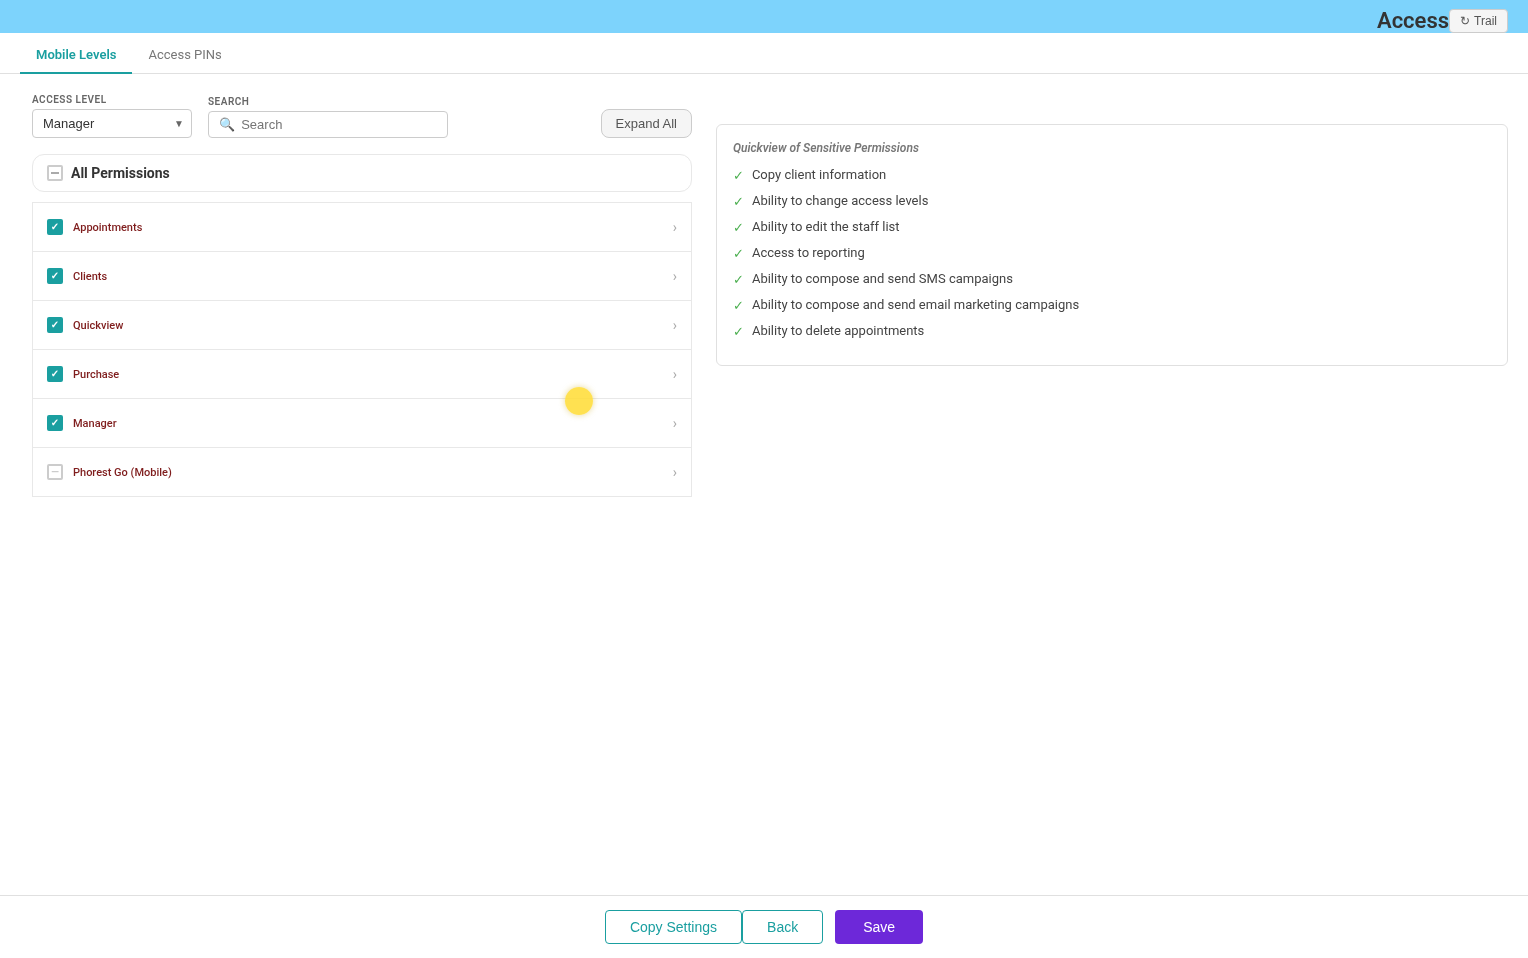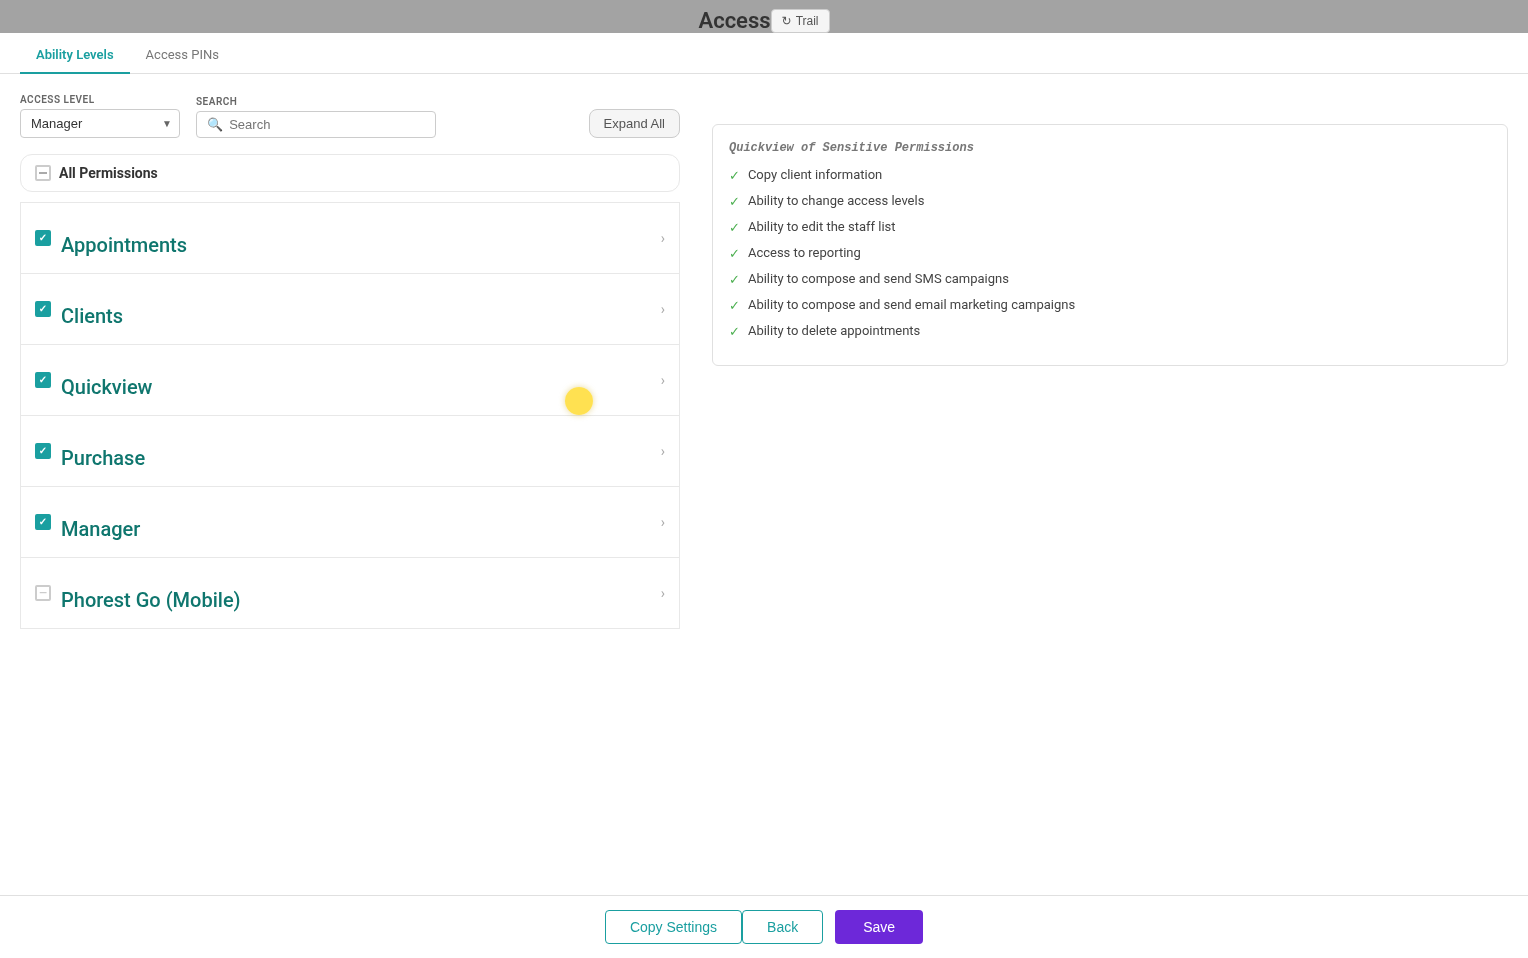--- a/index.html
+++ b/index.html
@@ -19,23 +19,23 @@
     }
     .page-wrapper {
       background: #fff;
       min-height: 958px;
       position: relative;
     }
     
     .page-header {
       display: flex;
       align-items: center;
-      justify-content: center;
+      justify-content: flex-end;
       padding: 8px 20px 0 20px;
-      background: #a3a3a3;
+      background: #7dd3fc;
     }
     .page-title {
       font-size: 22px;
       font-weight: 600;
       color: #333;
     }
     .trail-btn {
       display: flex;
       align-items: center;
       gap: 4px;
@@ -65,22 +65,22 @@
       margin-bottom: -1px;
     }
     .tab.active {
       color: #1a9fa0;
       border-bottom: 2px solid #1a9fa0;
       font-weight: 600;
     }
     
     .main-content {
       display: flex;
-      gap: 32px;
-      padding: 20px 20px 80px 20px;
+      gap: 24px;
+      padding: 20px 20px 80px 32px;
     }
     .left-panel {
       flex: 0 0 660px;
       max-width: 660px;
     }
     .right-panel {
       flex: 1;
       padding-top: 0;
     }
     
@@ -237,44 +237,42 @@
       justify-content: center;
       flex-shrink: 0;
     }
     .checkmark {
       color: #fff;
       font-size: 10px;
       font-weight: bold;
       line-height: 1;
     }
     .permission-name {
-      font-size: 20px;
-      color: #0f766e;
+      font-size: 11px;
+      color: #7f1d1d;
       font-weight: 500;
-      margin-top: 14px;
     }
     .chevron-right {
       color: #aaa;
       font-size: 14px;
     }
     
     .quickview-panel {
       background: #fff;
       border: 1px solid #e0e0e0;
       border-radius: 6px;
       padding: 16px;
       margin-top: 30px;
     }
     .quickview-title {
       font-size: 12px;
       font-weight: 600;
       color: #777;
       margin-bottom: 12px;
       font-style: italic;
-      font-family: Liberation Mono, monospace;
     }
     .quickview-item {
       display: flex;
       align-items: flex-start;
       gap: 8px;
       margin-bottom: 10px;
       font-size: 13px;
       color: #444;
     }
     .check-green {
@@ -346,21 +344,21 @@
 
   <div class="page-header">
     <span class="page-title">Access</span>
     <button class="trail-btn">
       <span>↻</span>
       <span>Trail</span>
     </button>
   </div>
 
   <div class="tabs">
-    <div class="tab active">Ability Levels</div>
+    <div class="tab active">Mobile Levels</div>
     <div class="tab">Access PINs</div>
   </div>
 
   <div class="main-content">
 
     <div class="left-panel">
 
       <div class="controls-row">
         <div class="control-group">
           <span class="control-label">ACCESS LEVEL</span>

